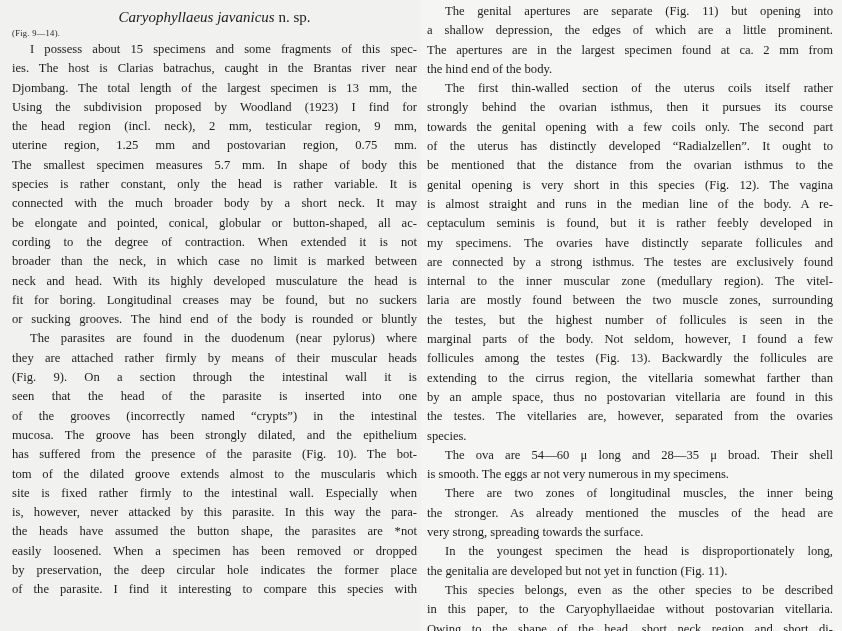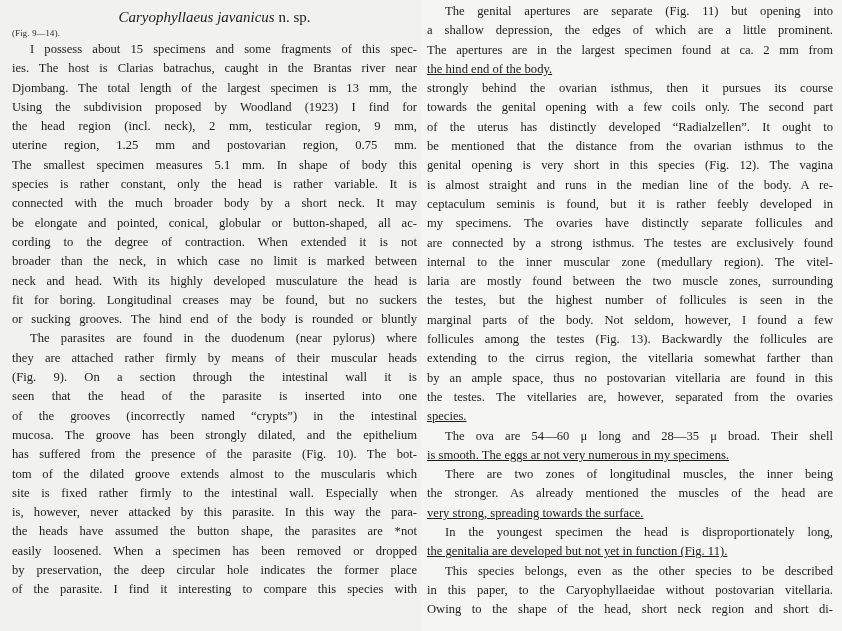--- a/index.html
+++ b/index.html
@@ -11,21 +11,21 @@
       position: relative;
     }
     .col {
       position: absolute; top: 0;
       font-size: 12.6px;
       line-height: 19.3px;
     }
     .col-left { left: 8px; width: 405px; top: 6px; padding-left: 4px; }
     .col-right { left: 427px; width: 406px; top: 2px; }
     .line { display: block; white-space: nowrap; text-align: justify; text-align-last: justify; height: 19.3px; overflow: hidden; }
-    .line.last { text-align-last: left; text-decoration: underline; }
+    .line.last { text-align-last: left; }
     .indent { padding-left: 18px; }
     .title {
       text-align: center; font-size: 15px; line-height: 19px; margin-top: 2px;
       display: block;
     }
     .title i { font-style: italic; }
     .figref { display: block; font-size: 8.5px; line-height: 12px; margin-bottom: 1px; letter-spacing: 0.3px; }
     .left-bg { position: absolute; left: 0; top: 0; width: 421px; height: 631px; background: #f1f1ef; }
     .right-bg { position: absolute; left: 421px; top: 0; width: 421px; height: 631px; background: #f5f5f3; }
   </style>
@@ -41,21 +41,21 @@
     <span>n. sp.</span>
   </div>
   <div class="figref">(Fig. 9—14).</div>
   <div id="left-lines">
       <span class="line indent">I possess about 15 specimens and some fragments of this spec-</span>
       <span class="line">ies. The host is Clarias batrachus, caught in the Brantas river near</span>
       <span class="line">Djombang. The total length of the largest specimen is 13 mm, the</span>
       <span class="line">Using the subdivision proposed by Woodland (1923) I find for</span>
       <span class="line">the head region (incl. neck), 2 mm, testicular region, 9 mm,</span>
       <span class="line">uterine region, 1.25 mm and postovarian region, 0.75 mm.</span>
-      <span class="line">The smallest specimen measures 5.1 mm. In shape of body this</span>
+      <span class="line">The smallest specimen measures 5.7 mm. In shape of body this</span>
       <span class="line">species is rather constant, only the head is rather variable. It is</span>
       <span class="line">connected with the much broader body by a short neck. It may</span>
       <span class="line">be elongate and pointed, conical, globular or button-shaped, all ac-</span>
       <span class="line">cording to the degree of contraction. When extended it is not</span>
       <span class="line">broader than the neck, in which case no limit is marked between</span>
       <span class="line">neck and head. With its highly developed musculature the head is</span>
       <span class="line">fit for boring. Longitudinal creases may be found, but no suckers</span>
       <span class="line">or sucking grooves. The hind end of the body is rounded or bluntly</span>
       <span class="line indent">The parasites are found in the duodenum (near pylorus) where</span>
       <span class="line">they are attached rather firmly by means of their muscular heads</span>
@@ -73,20 +73,21 @@
       <span class="line">of the parasite. I find it interesting to compare this species with</span>
     </div>
 </div>
 
 <div class="col col-right">
   <div id="right-lines">
       <span class="line indent">The genital apertures are separate (Fig. 11) but opening into</span>
       <span class="line">a shallow depression, the edges of which are a little prominent.</span>
       <span class="line">The apertures are in the largest specimen found at ca. 2 mm from</span>
       <span class="line last">the hind end of the body.</span>
+      <span class="line indent">The first thin-walled section of the uterus coils itself rather</span>
       <span class="line">strongly behind the ovarian isthmus, then it pursues its course</span>
       <span class="line">towards the genital opening with a few coils only. The second part</span>
       <span class="line">of the uterus has distinctly developed “Radialzellen”. It ought to</span>
       <span class="line">be mentioned that the distance from the ovarian isthmus to the</span>
       <span class="line">genital opening is very short in this species (Fig. 12). The vagina</span>
       <span class="line">is almost straight and runs in the median line of the body. A re-</span>
       <span class="line">ceptaculum seminis is found, but it is rather feebly developed in</span>
       <span class="line">my specimens. The ovaries have distinctly separate follicules and</span>
       <span class="line">are connected by a strong isthmus. The testes are exclusively found</span>
       <span class="line">internal to the inner muscular zone (medullary region). The vitel-</span>

